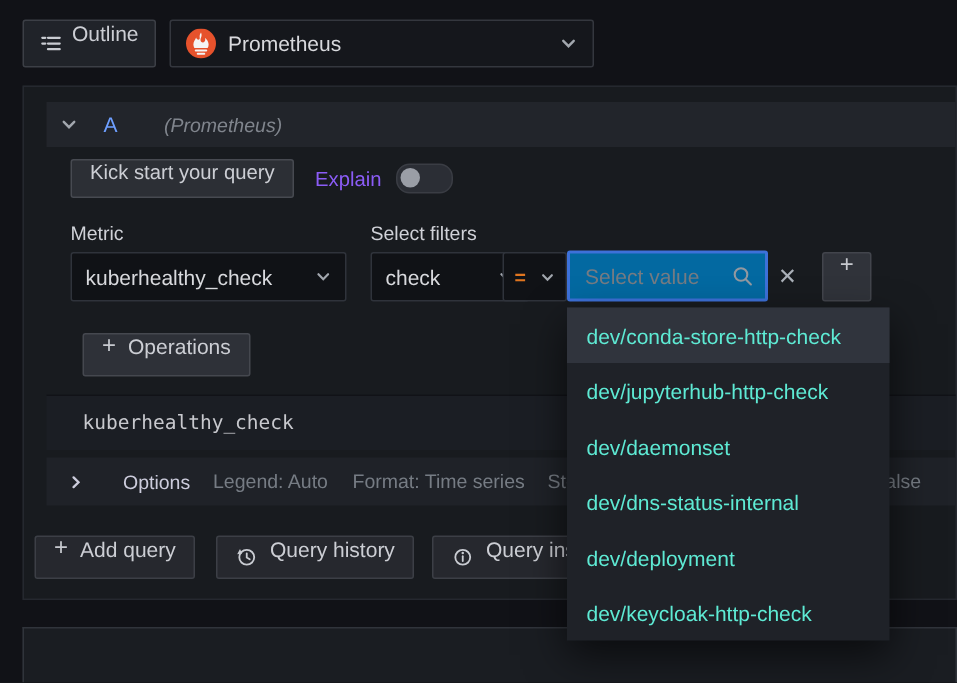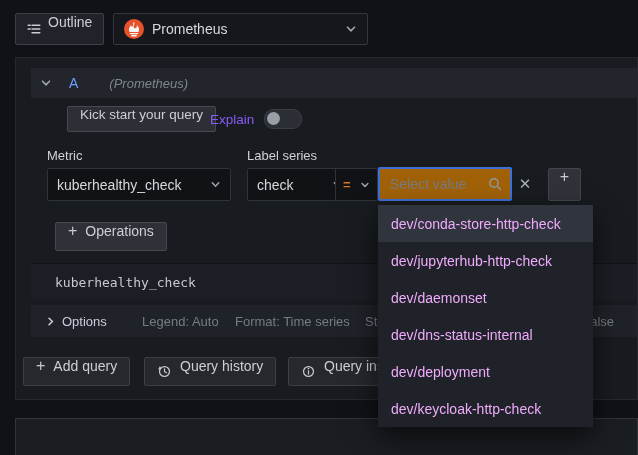--- a/index.html
+++ b/index.html
@@ -12,92 +12,92 @@
   }
   .btn{
     display:inline-flex;gap:8px;
     background:#26282e;border:1px solid #3c3f46;border-radius:2px;
     color:#ccced4;font-size:14px;padding:0 12px;height:29px;
     box-sizing:border-box;white-space:nowrap;cursor:pointer;
   }
   
   .outline-btn{position:absolute;left:15px;top:13px;height:32px;gap:7px;padding:0 11px;background:#202329;}
   .ds-picker{
-    position:absolute;left:113px;top:13px;width:255px;height:32px;
+    position:absolute;left:113px;top:13px;width:283px;height:32px;
     display:flex;align-items:center;gap:8px;padding:0 10px;box-sizing:border-box;
     background:#15171c;border:1px solid #34373e;border-radius:2px;font-size:14px;cursor:pointer;
   }
   .ds-picker .chev{margin-left:auto;}
   
   .panel1{
     position:absolute;left:15px;top:57px;width:623px;height:343px;
     background:#181b1f;border:1px solid #25282f;box-sizing:border-box;
   }
   .qrow-header{
     position:absolute;left:15px;right:0;top:10px;height:30px;
     background:#22252b;display:flex;align-items:center;cursor:pointer;
   }
   .qrow-header .chev{margin-left:9px;}
   .refid{color:#6e9fff;font-size:14px;font-weight:500;margin-left:17px;}
   .ds-hint{color:#80858d;font-size:13px;font-style:italic;margin-left:31px;}
-  .kickstart{position:absolute;left:31px;top:48px;height:26px;font-size:13.5px;background:#2c2f35;border-color:#474a51;margin-left:20px;}
+  .kickstart{position:absolute;left:31px;top:48px;height:26px;font-size:13.5px;background:#2c2f35;border-color:#474a51;}
   .explain-wrap{position:absolute;left:194px;top:48px;height:26px;display:flex;align-items:center;gap:10px;}
   .explain-label{color:#8b5cf6;font-size:13.5px;}
   .toggle{width:36px;height:18px;border-radius:9px;background:#2b2e35;border:1px solid #3a3d44;position:relative;cursor:pointer;}
   .toggle .knob{position:absolute;left:2px;top:1.5px;width:13px;height:13px;border-radius:50%;background:#9a9ea6;}
   .field-label{position:absolute;font-size:13px;color:#d0d2d8;}
   .sel{
     position:absolute;top:110px;height:33px;box-sizing:border-box;
     background:#101216;border:1px solid #2f333b;border-radius:2px;
     display:flex;align-items:center;justify-content:space-between;
     padding:0 9px;font-size:14px;color:#d8d9dd;cursor:pointer;
   }
   .op-text{color:#e0751f;font-weight:bold;font-size:13px;}
   .value-input{
     position:absolute;left:362px;top:109px;width:134px;height:34px;box-sizing:border-box;
-    background:#a16207;border:2px solid #3d71d9;border-radius:2px;
+    background:#0369a1;border:2px solid #3d71d9;border-radius:2px;
     display:flex;align-items:center;padding:0 8px;
   }
   .value-input input{
     flex:1;min-width:0;background:transparent;border:none;outline:none;
     color:#d8d9dd;font-size:14px;font-family:"Liberation Sans",sans-serif;
   }
   .value-input input::placeholder{color:#757b83;}
   .xbtn{position:absolute;left:497px;top:112px;width:24px;height:28px;display:flex;align-items:center;justify-content:center;color:#aab0b8;font-size:15px;cursor:pointer;}
   .plusbtn{position:absolute;left:532px;top:110px;width:33px;height:33px;padding:0;justify-content:center;font-size:17px;background:#30333a;border-color:#42454c;}
   .operations{position:absolute;left:39px;top:164px;height:29px;background:#2e3138;border-color:#45484f;}
   .plus-glyph{font-size:16px;color:#c7c9cf;line-height:1;}
   .code-row{
     position:absolute;left:15px;right:0;top:205px;height:37px;box-sizing:border-box;
     background:#1b1e24;border-top:1px solid #111217;
     display:flex;align-items:center;padding-left:24px;
     font-family:"DejaVu Sans Mono",monospace;font-size:13px;color:#c8c9ce;
   }
   .options-row{
     position:absolute;left:15px;right:0;top:247px;height:32px;
-    background:#1f2228;display:flex;align-items:center;padding-left:14px;gap:6px;cursor:pointer;
+    background:#1f2228;display:flex;align-items:center;padding-left:14px;gap:26px;cursor:pointer;
   }
   .options-title{color:#ccccdc;font-size:13px;font-weight:500;}
   .opt-frag{position:absolute;top:50%;transform:translateY(-50%);color:#767c84;font-size:13px;white-space:nowrap;}
   .frag-legend{left:111px;} .frag-format{left:204px;} .frag-step{left:334px;} .frag-exemplars{left:487px;}
   .footer-btn{position:absolute;top:299px;}
   .fb-add{left:7px;} .fb-history{left:128px;} .fb-inspector{left:272px;}
   
   .panel2{
     position:absolute;left:15px;top:418px;width:623px;height:37px;
     background:#1a1d22;border:1px solid #30343b;border-bottom:none;box-sizing:border-box;
   }
   
   .dropdown{
     position:absolute;left:378px;top:205px;width:215px;z-index:30;
     background:#1f2228;box-shadow:0 10px 26px rgba(0,0,0,.6);
   }
   .dd-item{
     height:37px;display:flex;align-items:center;padding-left:13px;
-    font-size:14px;color:#f0abfc;cursor:pointer;white-space:nowrap;
+    font-size:14px;color:#5eead4;cursor:pointer;white-space:nowrap;
   }
   .dd-item.active{background:#30343d;}
   .icon{display:inline-flex;align-items:center;justify-content:center;flex:none;}
 </style>
 </head>
 <body>
 
 <button class="btn outline-btn">
   <span class="icon">
     <svg width="14" height="14" viewBox="0 0 14 14" fill="none" stroke="#c9ccd2" stroke-width="1.5" stroke-linecap="round">
@@ -141,21 +141,21 @@
   </button>
 
   <div class="explain-wrap">
     <span class="explain-label">Explain</span>
     <span class="toggle">
         <span class="knob"></span>
       </span>
   </div>
 
   <span class="field-label" style="left:31px;top:90px;">Metric</span>
-  <span class="field-label" style="left:231px;top:90px;">Label series</span>
+  <span class="field-label" style="left:231px;top:90px;">Select filters</span>
 
   <div class="sel" style="left:31px;width:184px;">
     <span>kuberhealthy_check</span>
     <span class="icon">
       <svg width="11" height="11" viewBox="0 0 12 12" fill="none" stroke="#a2a7ae" stroke-width="1.6" stroke-linecap="round">
           <path d="M2.5 4.2 6 7.8 9.5 4.2"></path>
         </svg>
     </span>
   </div>
 

